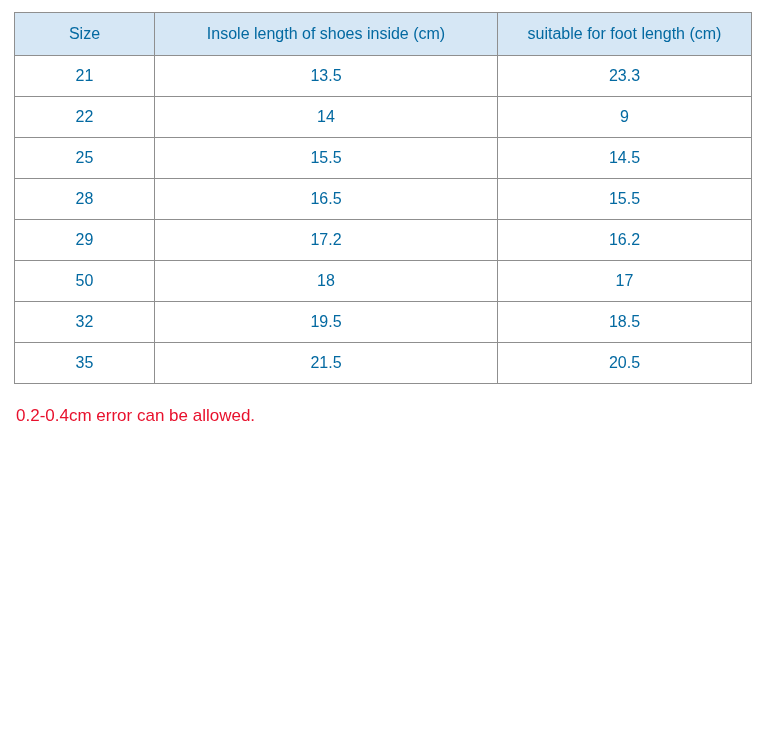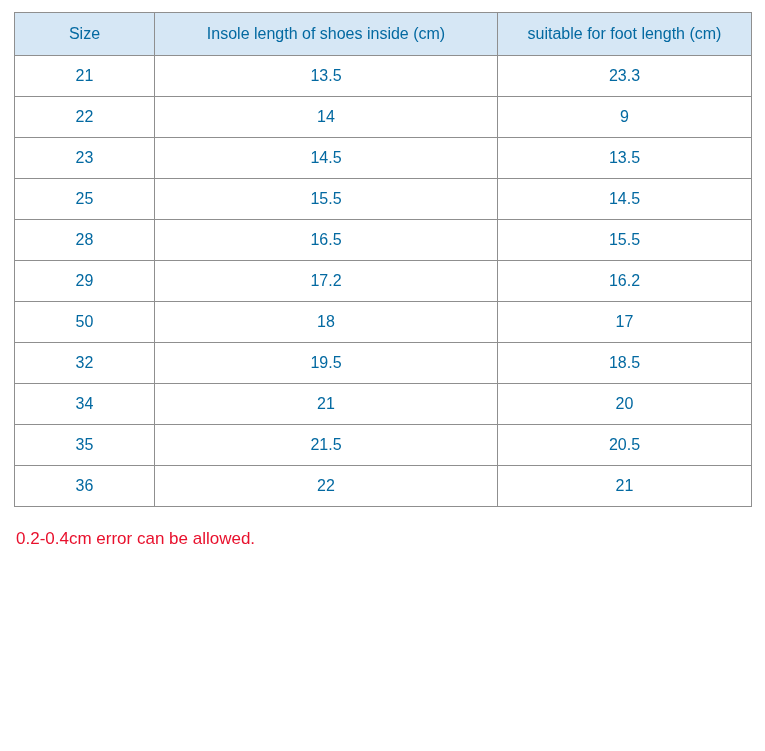--- a/index.html
+++ b/index.html
@@ -77,25 +77,20 @@
         <td>21</td>
         <td>13.5</td>
         <td>23.3</td>
       </tr>
       <tr>
         <td>22</td>
         <td>14</td>
         <td>9</td>
       </tr>
       <tr>
-        <td>23</td>
-        <td>14.5</td>
-        <td>13.5</td>
-      </tr>
-      <tr>
         <td>25</td>
         <td>15.5</td>
         <td>14.5</td>
       </tr>
       <tr>
         <td>28</td>
         <td>16.5</td>
         <td>15.5</td>
       </tr>
       <tr>
@@ -107,32 +102,22 @@
         <td>50</td>
         <td>18</td>
         <td>17</td>
       </tr>
       <tr>
         <td>32</td>
         <td>19.5</td>
         <td>18.5</td>
       </tr>
       <tr>
-        <td>34</td>
-        <td>21</td>
-        <td>20</td>
-      </tr>
-      <tr>
         <td>35</td>
         <td>21.5</td>
         <td>20.5</td>
-      </tr>
-      <tr>
-        <td>36</td>
-        <td>22</td>
-        <td>21</td>
       </tr>
     </tbody>
   </table>
 
   <div class="note">0.2-0.4cm error can be allowed.</div>
 
 </div>
 
 </body></html>

